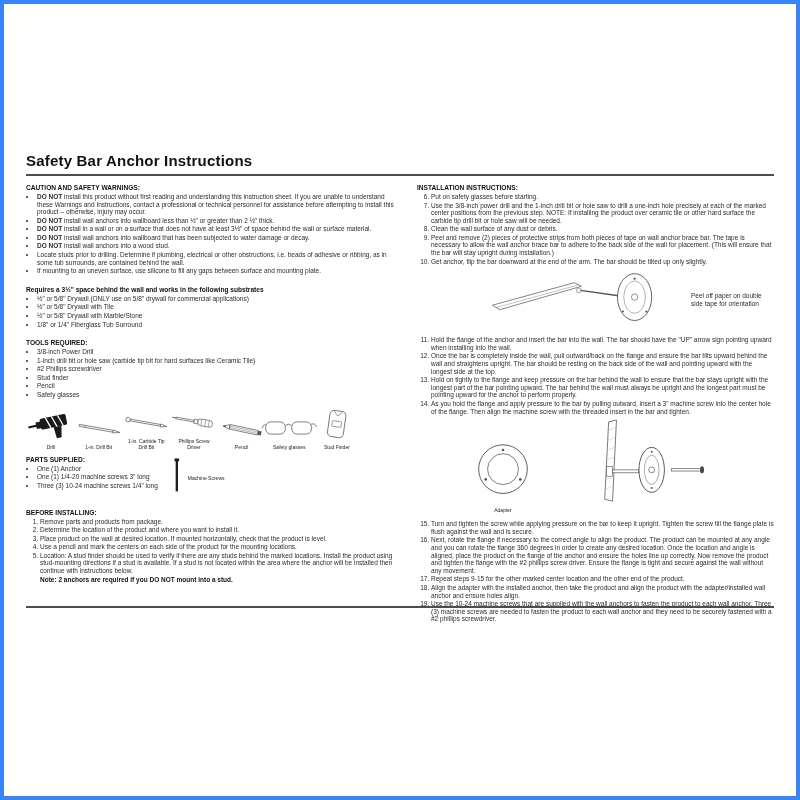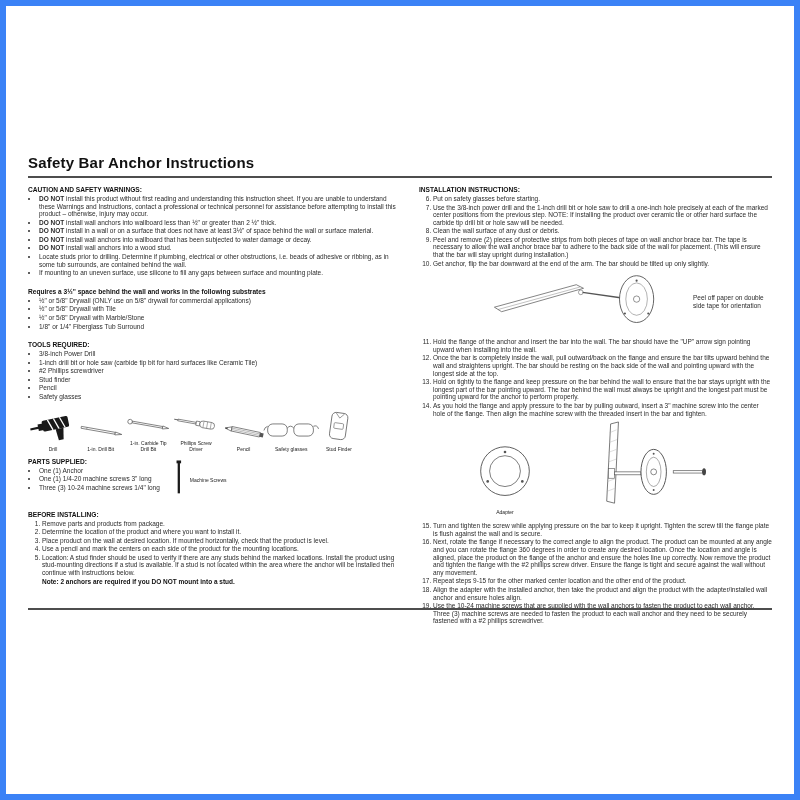--- a/index.html
+++ b/index.html
@@ -1,17 +1,17 @@
 <!DOCTYPE html>
 <html><head>
 <meta charset="utf-8">
 <style>
   html,body{margin:0;padding:0;background:#fff;}
   body{width:800px;height:800px;font-family:"Liberation Sans",sans-serif;color:#222;}
-  .canvas{position:relative;width:800px;height:800px;box-sizing:border-box;border:6px solid #3b82f6;background:#fff;overflow:hidden;}
+  .canvas{position:relative;width:800px;height:800px;box-sizing:border-box;border:4px solid #3b82f6;background:#fff;overflow:hidden;}
   .sheet{position:absolute;left:22px;right:22px;top:148px;}
   .doc-title{font-size:15px;font-weight:bold;color:#111;margin:0 0 5px 0;letter-spacing:.2px;}
   .rule{height:2px;background:#4d4d4d;}
   .bottom-rule{position:absolute;left:22px;right:22px;top:602px;height:2px;background:#4d4d4d;}
   .cols{display:flex;gap:15px;margin-top:8px;}
   .col-left{width:376px;flex:none;}
   .col-right{flex:1;min-width:0;}
   .h{font-weight:bold;font-size:6.6px;color:#111;margin:0 0 1px 0;line-height:1.2;}
   .sec{margin-bottom:11px;}
   ul,ol{margin:0;padding-left:11px;font-size:6.5px;line-height:1.17;color:#2b2b2b;}

